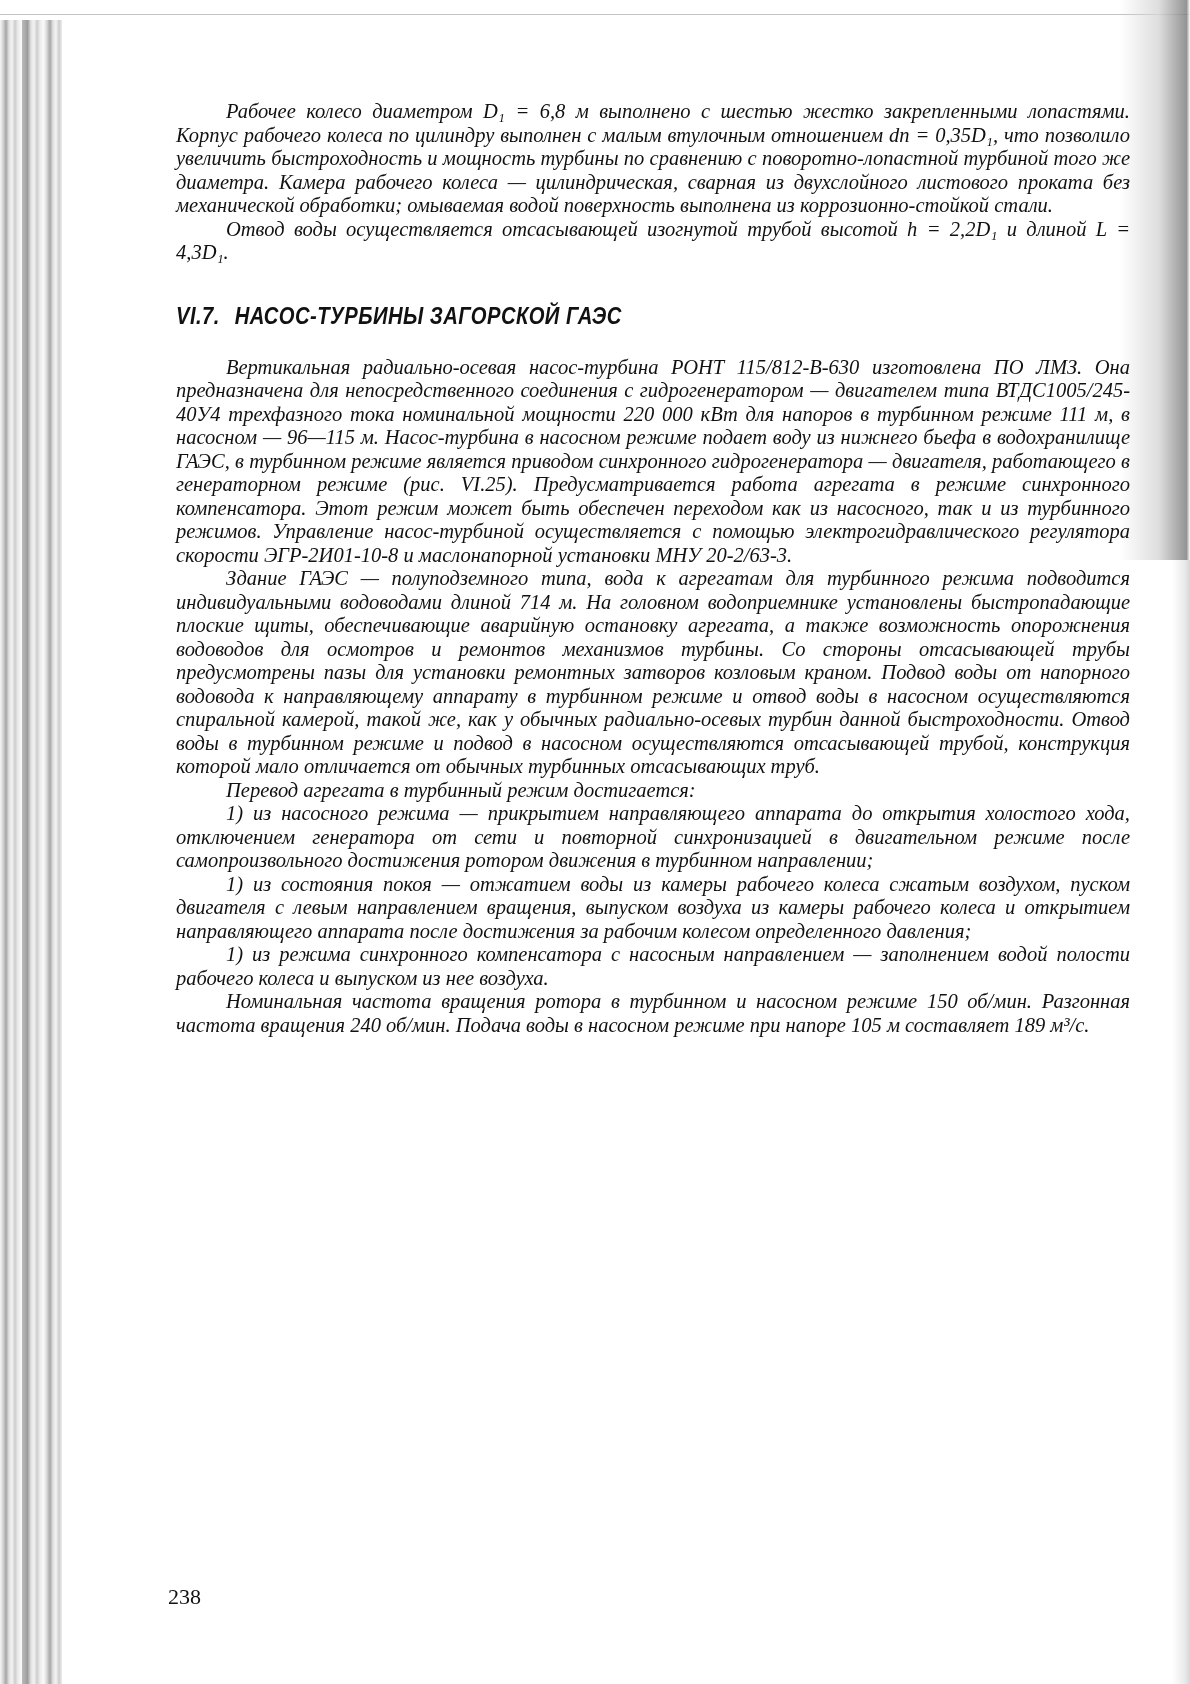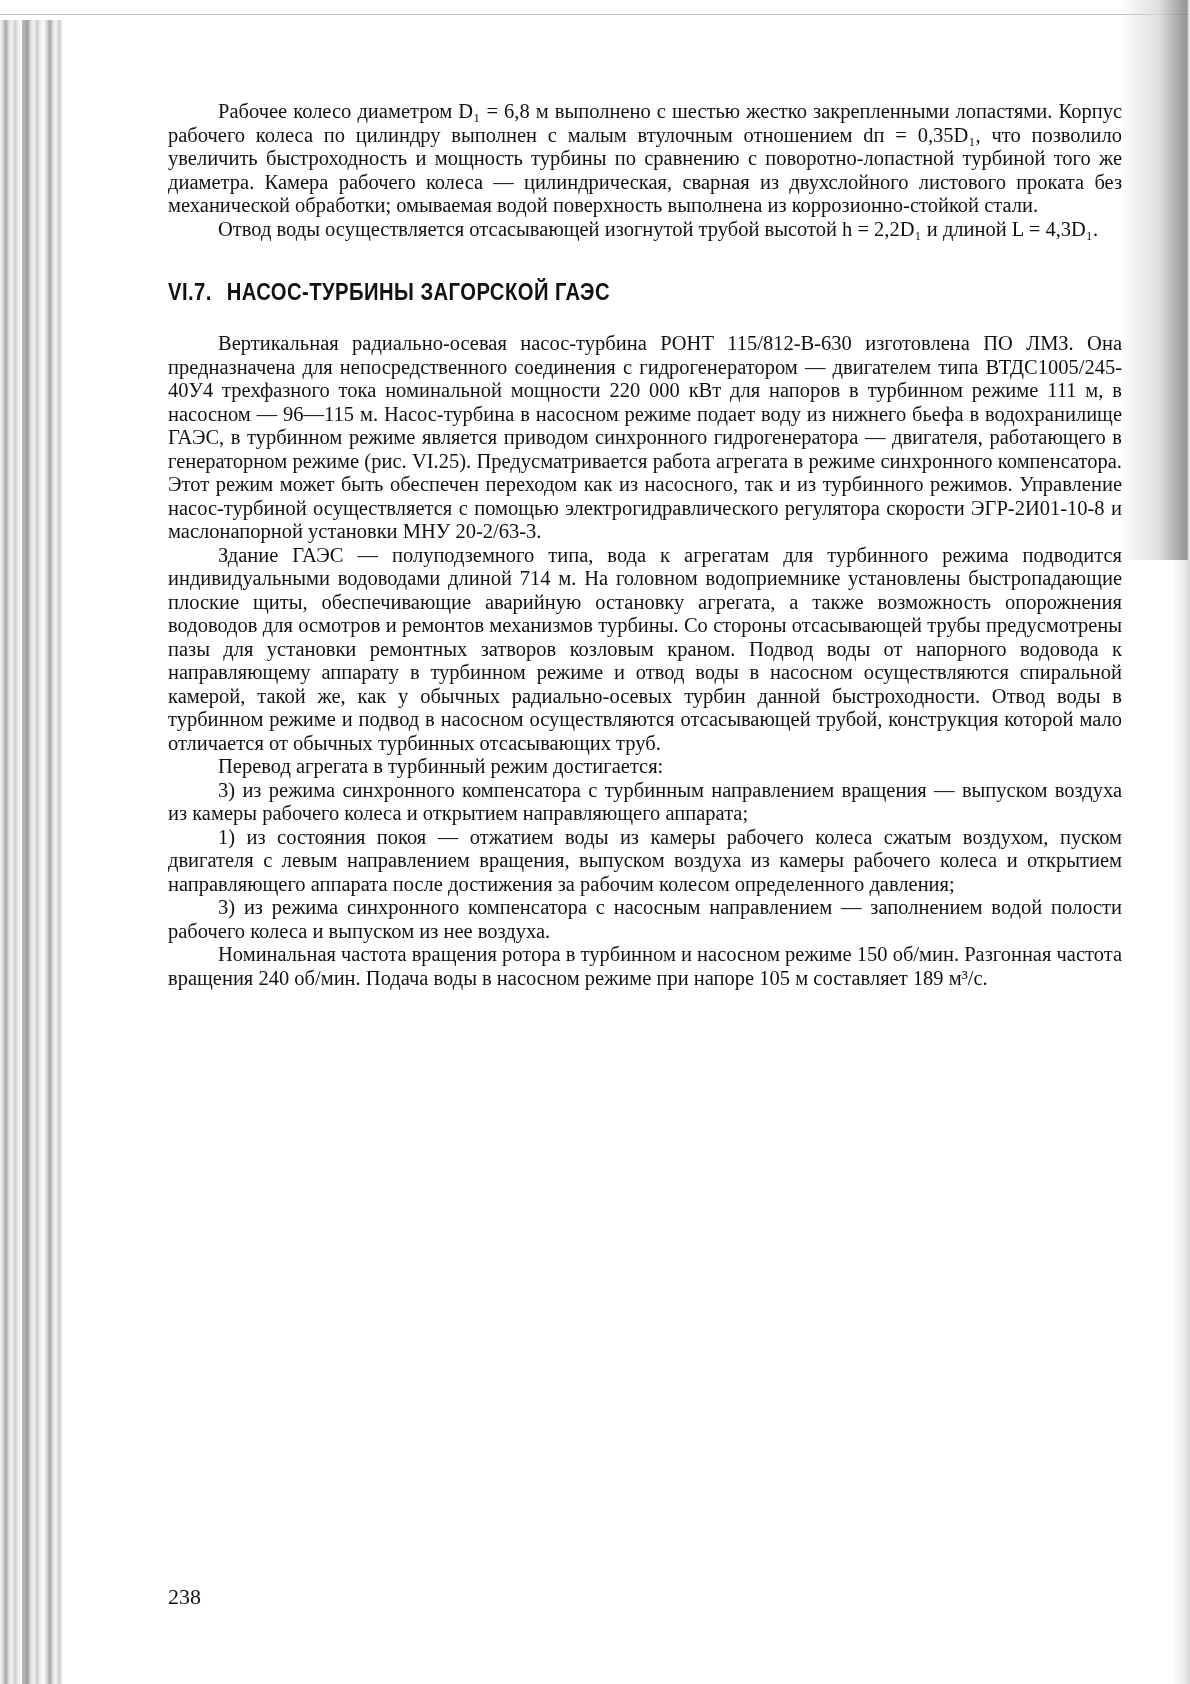--- a/index.html
+++ b/index.html
@@ -46,23 +46,24 @@
       opacity: 0.6;
     }
     .scan-top {
       position: absolute;
       left: 0; top: 14px; width: 1190px; height: 1px;
       background: #9a9a9a;
       opacity: 0.6;
     }
     .page {
       position: absolute;
-      left: 168px;
+      left: 176px;
       top: 100px;
       width: 954px;
+      font-style: italic;
     }
     p {
       margin: 0;
       font-size: 20.5px;
       line-height: 23.5px;
       text-align: justify;
       text-indent: 50px;
       hyphens: manual;
     }
     .section-title {
@@ -100,24 +101,24 @@
   <div class="section-title">
     <span class="num">VI.7.</span>
     <span>НАСОС-ТУРБИНЫ ЗАГОРСКОЙ ГАЭС</span>
   </div>
 
   <p>Вертикальная радиально-осевая насос-турбина РОНТ 115/812-В-630 изготов­лена ПО ЛМЗ. Она предназначена для непосредственного соединения с гидрогене­ратором — двигателем типа ВТДС1005/245-40У4 трехфазного тока номинальной мощности 220 000 кВт для напоров в турбинном режиме 111 м, в насосном — 96—115 м. Насос-турбина в насосном режиме подает воду из нижнего бьефа в водохра­нилище ГАЭС, в турбинном режиме является приводом синхронного гидрогенера­тора — двигателя, работающего в генераторном режиме (рис. VI.25). Предусматри­вается работа агрегата в режиме синхронного компенсатора. Этот режим может быть обеспечен переходом как из насосного, так и из турбинного режимов. Управление насос-турбиной осуществляется с помощью электрогидравлического регулятора скорости ЭГР-2И01-10-8 и маслонапорной установки МНУ 20-2/63-3.</p>
   <p>Здание ГАЭС — полуподземного типа, вода к агрегатам для турбинного режима подводится индивидуальными водоводами длиной 714 м. На головном водоприем­нике установлены быстропадающие плоские щиты, обеспечивающие аварийную остановку агрегата, а также возможность опорожнения водоводов для осмотров и ремонтов механизмов турбины. Со стороны отсасывающей трубы предусмотрены пазы для установки ремонтных затворов козловым краном. Подвод воды от напор­ного водовода к направляющему аппарату в турбинном режиме и отвод воды в на­сосном осуществляются спиральной камерой, такой же, как у обычных радиально-осевых турбин данной быстроходности. Отвод воды в турбинном режиме и подвод в насосном осуществляются отсасывающей трубой, конструкция которой мало отли­чается от обычных турбинных отсасывающих труб.</p>
 
   <div class="list">
     <p>Перевод агрегата в турбинный режим достигается:</p>
-    <p>3) из режима синхронного компенсатора с турбинным направлением вращения — выпуском воздуха из камеры рабочего колеса и открытием направляющего аппа­рата;</p>
+    <p>1) из насосного режима — прикрытием направляющего аппарата до открытия холостого хода, отключением генератора от сети и повторной синхронизацией в дви­гательном режиме после самопроизвольного достижения ротором движения в тур­бинном направлении;</p>
   </div>
 
   <div class="list">
     <p>1) из состояния покоя — отжатием воды из камеры рабочего колеса сжатым воздухом, пуском двигателя с левым направлением вращения, выпуском воздуха из камеры рабочего колеса и открытием направляющего аппарата после достижения за рабочим колесом определенного давления;</p>
-    <p>3) из режима синхронного компенсатора с насосным направлением — запол­нением водой полости рабочего колеса и выпуском из нее воздуха.</p>
+    <p>1) из режима синхронного компенсатора с насосным направлением — запол­нением водой полости рабочего колеса и выпуском из нее воздуха.</p>
   </div>
 
   <p>Номинальная частота вращения ротора в турбинном и насосном режиме 150 об/мин. Разгонная частота вращения 240 об/мин. Подача воды в насосном ре­жиме при напоре 105 м составляет 189 м³/с.</p>
 </div>
 
 <div class="page-number">238</div>
 
 </body></html>

